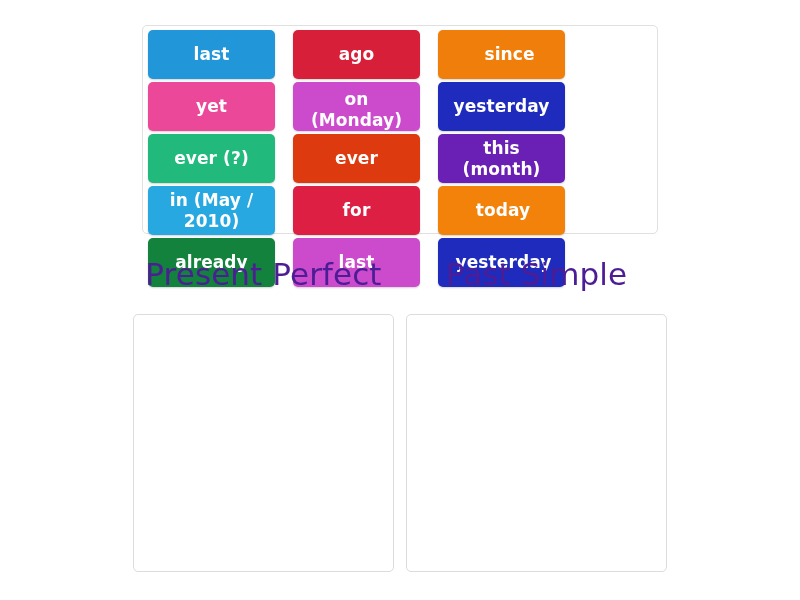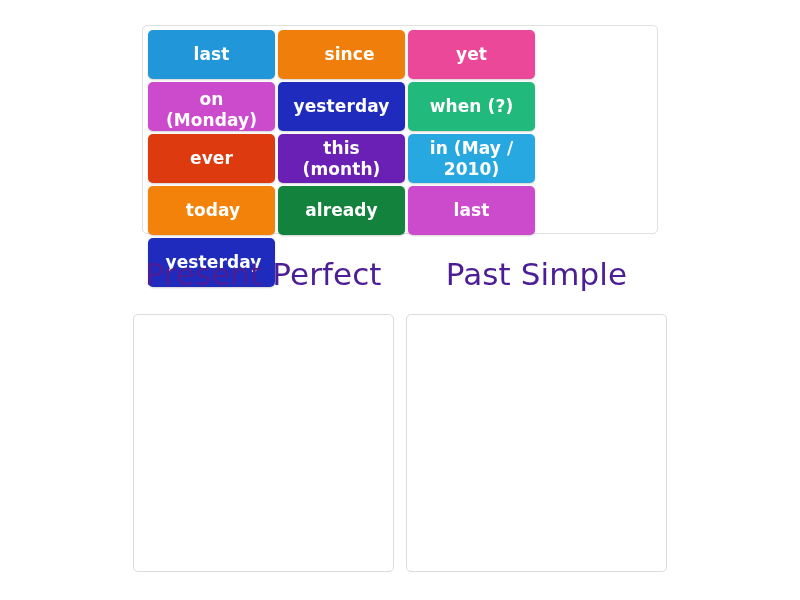--- a/index.html
+++ b/index.html
@@ -37,21 +37,21 @@
     flex-wrap: wrap;
     align-content: flex-start;
     width: 100%;
     height: 100%;
   }
 
   .tile {
     box-sizing: border-box;
     width: 127px;
     height: 49px;
-    margin: 1px 1px 2px 2px;
+    margin: 1px 16px 2px 2px;
     border-radius: 5px;
     display: flex;
     align-items: center;
     justify-content: center;
     text-align: center;
     color: #ffffff;
     font-size: 17px;
     font-weight: bold;
     line-height: 21px;
     letter-spacing: 0.1px;
@@ -112,43 +112,49 @@
 </head>
 <body>
 
 <div id="app">
 
   <div class="tile-pool" id="tile-pool">
     <div class="tile-grid" id="tile-grid">
         <div class="tile" style="background: rgb(33, 150, 216);">
           <span class="tile-label">last</span>
         </div>
+        <div class="tile" style="background: rgb(216, 31, 57);">
+          <span class="tile-label">ago</span>
+        </div>
         <div class="tile" style="background: rgb(240, 126, 10); padding-left: 20px;">
           <span class="tile-label">since</span>
         </div>
         <div class="tile" style="background: #ec4899;">
           <span class="tile-label">yet</span>
         </div>
         <div class="tile" style="background: rgb(204, 75, 204); align-items: flex-end;">
           <span class="tile-label">on (Monday)</span>
         </div>
         <div class="tile" style="background: rgb(31, 43, 189);">
           <span class="tile-label">yesterday</span>
         </div>
         <div class="tile" style="background: rgb(33, 185, 124);">
-          <span class="tile-label">when (?)</span>
+          <span class="tile-label">ever (?)</span>
         </div>
         <div class="tile" style="background: rgb(221, 58, 16);">
           <span class="tile-label">ever</span>
         </div>
         <div class="tile" style="background: rgb(106, 31, 181);">
           <span class="tile-label">this (month)</span>
         </div>
         <div class="tile" style="background: rgb(39, 168, 224);">
           <span class="tile-label">in (May / 2010)</span>
+        </div>
+        <div class="tile" style="background: rgb(220, 31, 66);">
+          <span class="tile-label">for</span>
         </div>
         <div class="tile" style="background: rgb(242, 130, 9); padding-left: 7px;">
           <span class="tile-label">today</span>
         </div>
         <div class="tile" style="background: rgb(19, 130, 60);">
           <span class="tile-label">already</span>
         </div>
         <div class="tile" style="background: rgb(204, 75, 204);">
           <span class="tile-label">last</span>
         </div>

